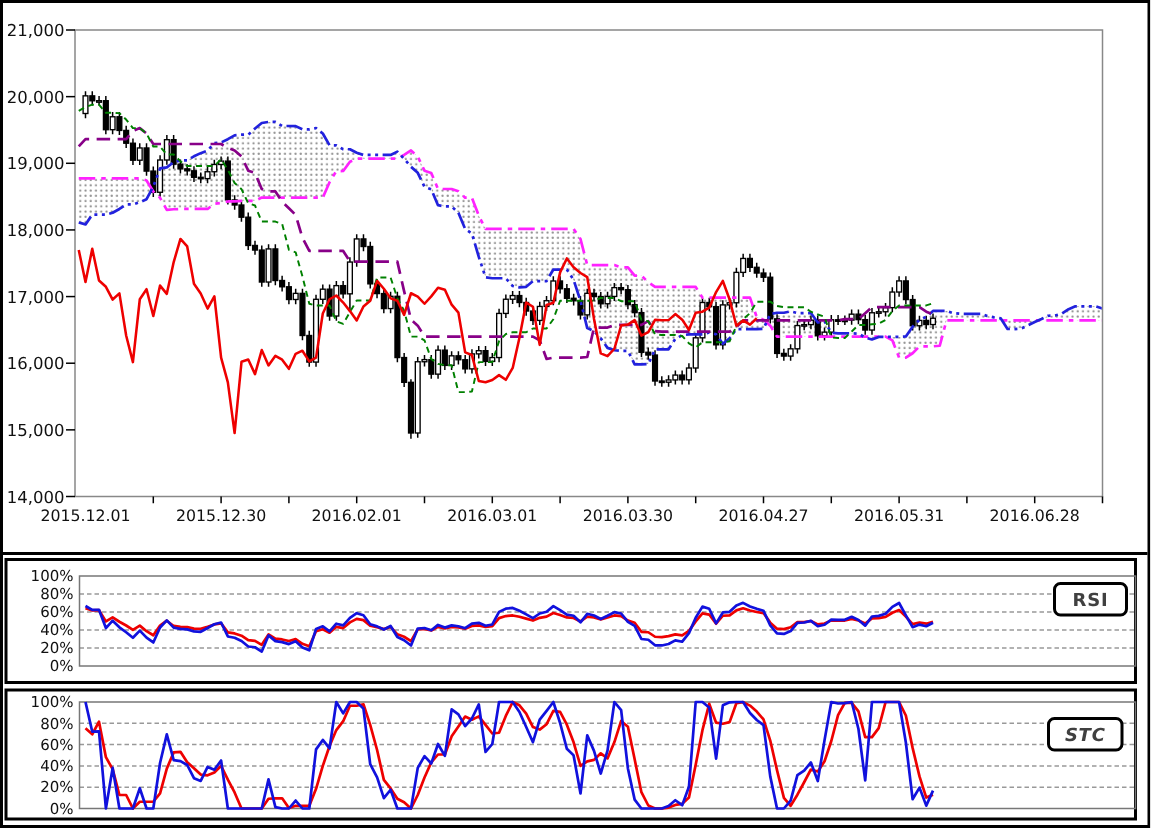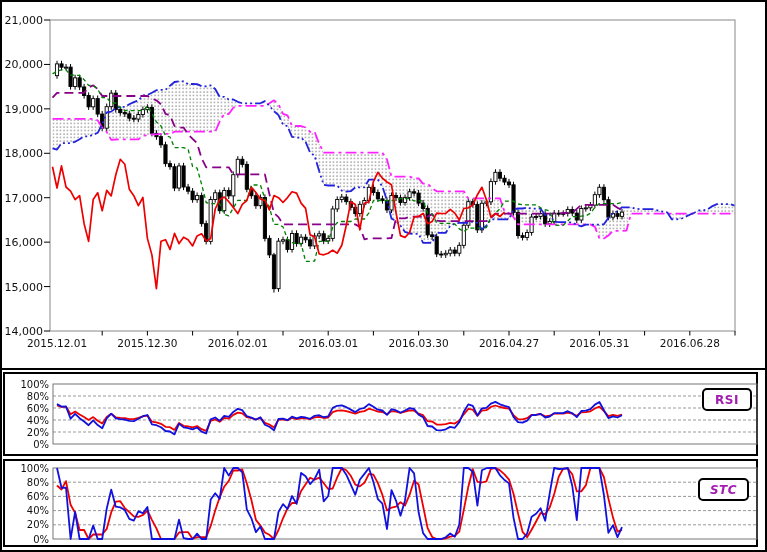--- a/index.html
+++ b/index.html
@@ -1,21 +1,21 @@
 <!DOCTYPE html>
 <html><head>
 <meta charset="utf-8">
 <style>
   html,body{margin:0;padding:0;background:#fff;}
   .stage{position:relative;width:767px;height:552px;background:#fff;overflow:hidden;
          font-family:"DejaVu Sans","Liberation Sans",sans-serif;}
   .stage svg{position:absolute;left:0;top:0;}
   .legend-box{position:absolute;border:2px solid #000;border-radius:5px;background:#fff;
               display:flex;align-items:center;justify-content:center;
-              font-size:12px;font-weight:600;letter-spacing:.5px;color:#a21caf;}
+              font-size:12px;font-weight:600;letter-spacing:.5px;color:#404040;}
   #rsiBox{left:702px;top:388px;width:46px;height:19px;}
   #stcBox{left:698px;top:478px;width:47px;height:19px;font-style:italic;}
 </style>
 </head>
 <body>
 
 <div class="stage">
   <svg id="chart-svg" width="767" height="552" viewBox="0 0 767 552">
       <defs>
         <clipPath id="plotClip">

